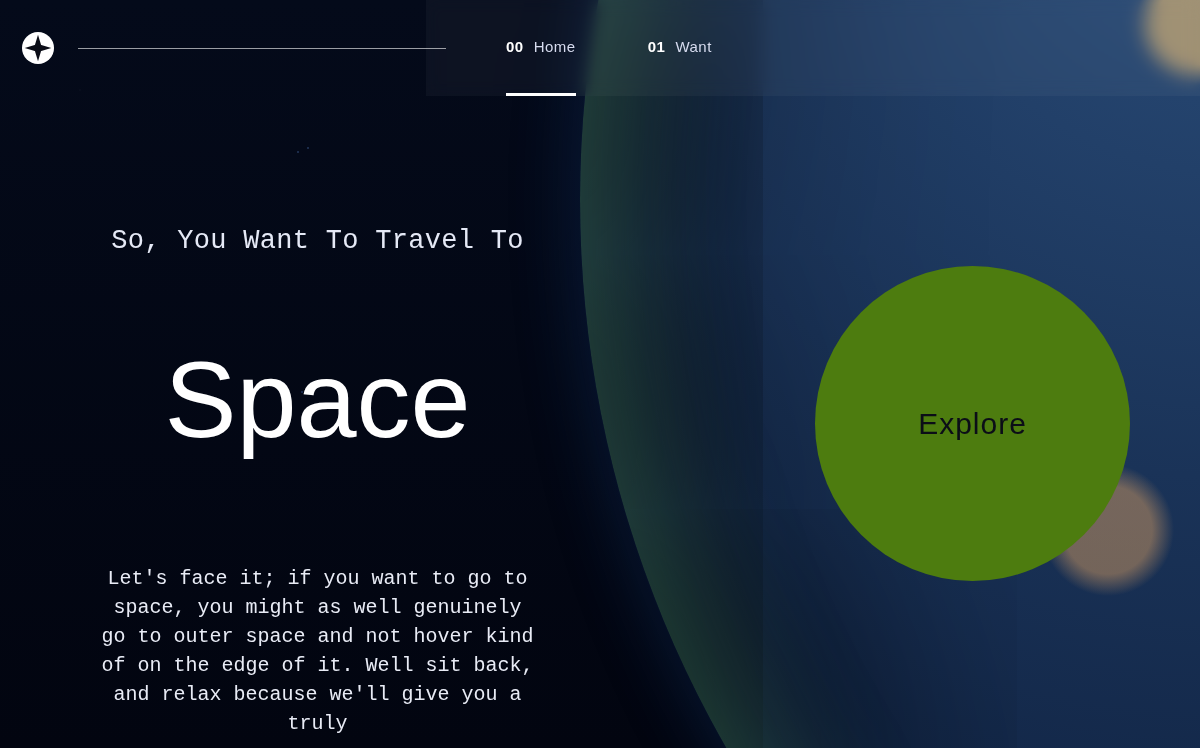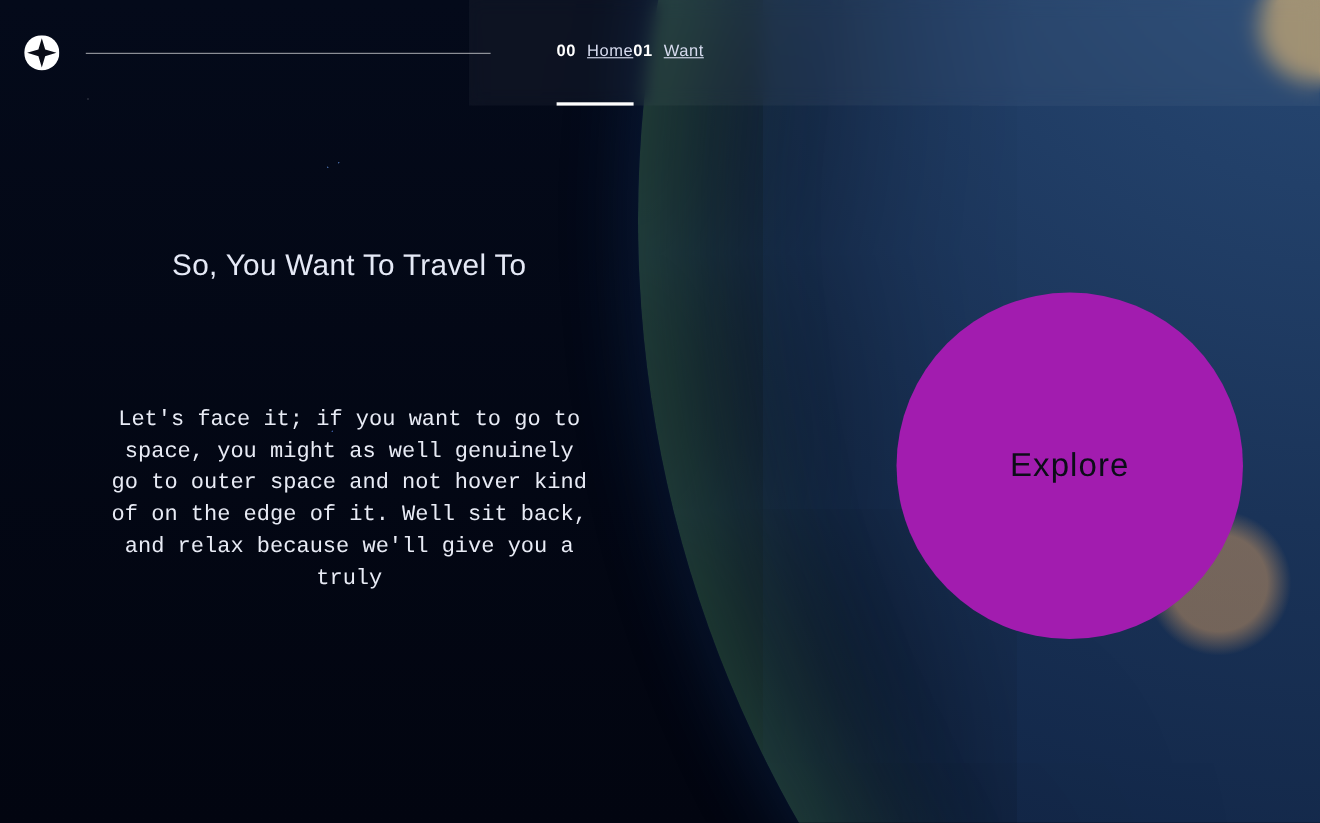--- a/index.html
+++ b/index.html
@@ -83,37 +83,38 @@
     z-index: 12;
   }
 
   nav {
     flex: 1;
     height: 96px;
     background: rgba(255,255,255,.04);
     backdrop-filter: blur(8px);
     display: flex;
     align-items: center;
+    gap: 72px;
     padding-left: 80px;
   }
 
   .nav-item {
     display: flex;
     gap: 10px;
     font-size: 15px;
     letter-spacing: .5px;
     color: #d7dcef;
     cursor: pointer;
     height: 96px;
     align-items: center;
     border-bottom: 3px solid transparent;
   }
   .nav-item.active { border-bottom-color: #fff; }
   .nav-item .num  { font-weight: 600; color: #fff; }
-  .nav-item .lbl  { font-weight: 400; text-decoration: underline; }
+  .nav-item .lbl  { font-weight: 400; }
 
   
   .hero {
     position: relative;
     z-index: 5;
     display: flex;
     padding: 130px 40px 0 40px;
     justify-content: space-between;
     align-items: flex-start;
   }
@@ -121,20 +122,21 @@
   .copy {
     width: 555px;
     text-align: center;
   }
 
   .eyebrow {
     font-size: 27px;
     font-weight: 400;
     color: #e5e9f6;
     letter-spacing: .3px;
+    font-family: Liberation Mono, monospace;
   }
 
   .title {
     font-size: 108px;
     font-weight: 400;
     margin-top: 90px;
     line-height: 1;
   }
 
   .body {
@@ -144,21 +146,21 @@
     color: #e8ebf5;
     font-weight: 400;
     padding: 0 56px;
     font-family: Liberation Mono, monospace;
   }
 
   .explore {
     width: 315px;
     height: 315px;
     border-radius: 50%;
-    background: #a21caf;
+    background: #4d7c0f;
     color: #0b0d17;
     display: flex;
     align-items: center;
     justify-content: center;
     font-size: 30px;
     letter-spacing: 1px;
     cursor: pointer;
     margin-top: 40px;
     margin-right: 30px;
     flex-shrink: 0;
@@ -188,19 +190,20 @@
     <a class="nav-item">
       <span class="num">01</span>
       <span class="lbl">Want</span>
     </a>
   </nav>
 </header>
 
 <section class="hero">
   <div class="copy">
     <div class="eyebrow">So, You Want To Travel To</div>
+    <h1 class="title">Space</h1>
     <p class="body">Let's face it; if you want to go to space, you might as well genuinely go to outer space and not hover kind of on the edge of it. Well sit back, and relax because we'll give you a truly</p>
   </div>
 
   <div class="explore">
     <span>Explore</span>
   </div>
 </section>
 
 </body></html>

